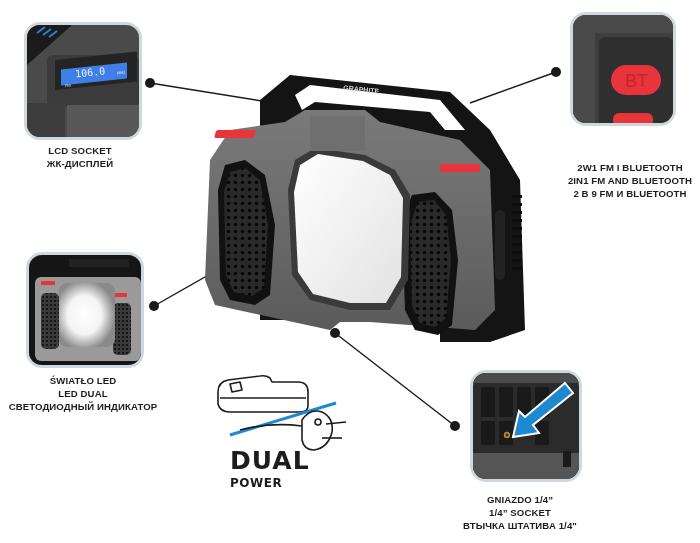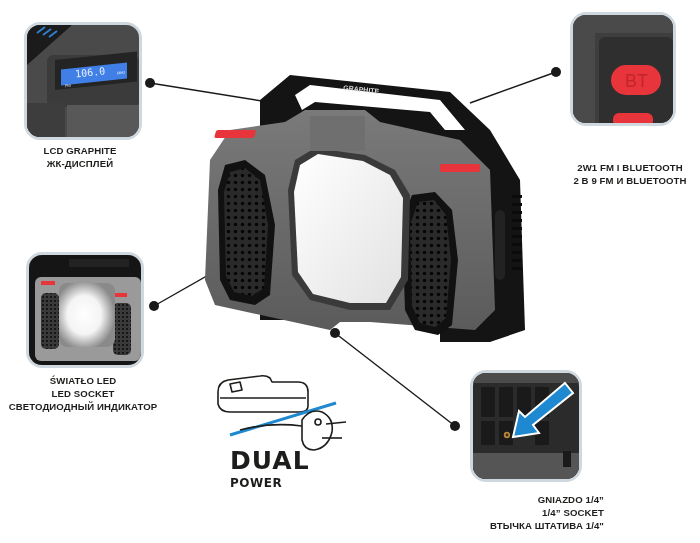--- a/index.html
+++ b/index.html
@@ -107,36 +107,37 @@
     <rect x="28" y="38" width="82" height="30" fill="#242424" transform="skewY(-6)"></rect>
     <rect x="34" y="48" width="66" height="16" fill="#3f7fe6" transform="skewY(-6)"></rect>
     <rect x="40" y="80" width="72" height="32" fill="#585858"></rect>
     <rect x="0" y="78" width="38" height="34" fill="#3d3d3d"></rect>
   </svg>
   <div class="abs" style="left:48px;top:42px;font-size:10px;color:#e8f0ff;font-family:'DejaVu Sans Mono',monospace;transform:rotate(-6deg);">106.0</div>
   <div class="abs" style="left:38px;top:58px;font-size:4px;color:#e8f0ff;transform:rotate(-6deg);">FM</div>
   <div class="abs" style="left:90px;top:45px;font-size:4px;color:#e8f0ff;transform:rotate(-6deg);">MHz</div>
 </div>
 <div class="caption" style="left:10px;top:144px;width:140px;z-index:3;">
-  <span>LCD GRAPHITE</span>
+  <span>LCD SOCKET</span>
   <span>ЖК-ДИСПЛЕЙ</span>
 </div>
 
 <div class="inset" style="left:570px;top:12px;width:100px;height:108px;z-index:3;">
   <svg width="100" height="108" viewBox="0 0 100 108">
     <rect width="100" height="108" fill="#3e3e3e"></rect>
     <path d="M0 0 L100 0 L100 18 L22 18 L22 108 L0 108 Z" fill="#4a4a4a"></path>
     <rect x="26" y="22" width="74" height="90" rx="6" fill="#2f2f2f"></rect>
     <rect x="38" y="50" width="50" height="30" rx="15" fill="#e8343b"></rect>
     <rect x="40" y="98" width="40" height="14" rx="6" fill="#e8343b"></rect>
   </svg>
   <div class="abs" style="left:52px;top:56px;font-size:18px;color:#c2262c;font-weight:normal;">BT</div>
 </div>
 <div class="caption" style="left:560px;top:132px;width:140px;z-index:3;margin-top:29px;">
   <span>2W1 FM I BLUETOOTH</span>
+  <span>2IN1 FM AND BLUETOOTH</span>
   <span>2 В 9 FM И BLUETOOTH</span>
 </div>
 
 <div class="inset" style="left:26px;top:252px;width:112px;height:110px;z-index:3;background:#1a1a1a;">
   <svg width="112" height="110" viewBox="0 0 112 110">
     <defs>
       <radialGradient id="glow" cx="0.45" cy="0.5" r="0.55">
         <stop offset="0" stop-color="#ffffff"></stop>
         <stop offset="0.55" stop-color="#f4f4f4"></stop>
         <stop offset="1" stop-color="#8a8a8a"></stop>
@@ -151,21 +152,21 @@
     <rect x="6" y="22" width="106" height="84" rx="6" fill="#9a9a9a"></rect>
     <rect x="12" y="26" width="14" height="4" fill="#e8343b"></rect>
     <rect x="78" y="38" width="20" height="4" fill="#e8343b"></rect>
     <rect x="12" y="38" width="18" height="56" rx="5" fill="url(#dots2)"></rect>
     <rect x="84" y="48" width="18" height="52" rx="5" fill="url(#dots2)"></rect>
     <rect x="30" y="28" width="56" height="64" rx="8" fill="url(#glow)"></rect>
   </svg>
 </div>
 <div class="caption" style="left:0px;top:374px;width:166px;z-index:3;">
   <span>ŚWIATŁO LED</span>
-  <span>LED SOCKET</span>
+  <span>LED DUAL</span>
   <span>СВЕТОДИОДНЫЙ ИНДИКАТОР</span>
 </div>
 
 <div class="inset" style="left:470px;top:370px;width:106px;height:106px;z-index:3;">
   <svg width="106" height="106" viewBox="0 0 106 106">
     <rect width="106" height="106" fill="#2b2b2b"></rect>
     <rect x="0" y="0" width="106" height="10" fill="#4b4b4b"></rect>
     <g fill="#1a1a1a">
       <rect x="8" y="14" width="14" height="30"></rect>
         <rect x="26" y="14" width="14" height="30"></rect>
@@ -176,21 +177,21 @@
       <rect x="62" y="48" width="14" height="24"></rect>
     </g>
     <rect x="0" y="80" width="106" height="26" fill="#555"></rect>
     <rect x="90" y="78" width="8" height="16" fill="#1a1a1a"></rect>
     <circle cx="34" cy="62" r="3.2" fill="#b8863a"></circle>
     <circle cx="34" cy="62" r="1.4" fill="#3a2a10"></circle>
 
     <path d="M92 10 L100 20 L60 52 L66 60 L40 64 L46 38 L52 44 Z" fill="#1e88d0" stroke="#ffffff" stroke-width="2"></path>
   </svg>
 </div>
-<div class="caption" style="left:460px;top:493px;width:144px;z-index:3;text-align:right;">
+<div class="caption" style="left:448px;top:493px;width:144px;z-index:3;">
   <span>GNIAZDO 1/4”</span>
   <span>1/4” SOCKET</span>
   <span>ВТЫЧКА ШТАТИВА 1/4"</span>
 </div>
 
 <div class="abs" style="left:210px;top:370px;width:150px;height:125px;z-index:3;">
   <svg width="150" height="90" viewBox="0 0 150 90">
 
     <g fill="#ffffff" stroke="#1d1d1b" stroke-width="1.6" stroke-linejoin="round">
       <path d="M8 22 Q8 12 18 10 L50 6 Q56 5 60 8 L62 12 L88 12 Q98 12 98 22 L98 36 Q98 42 90 42 L20 42 Q10 42 8 34 Z"></path>

